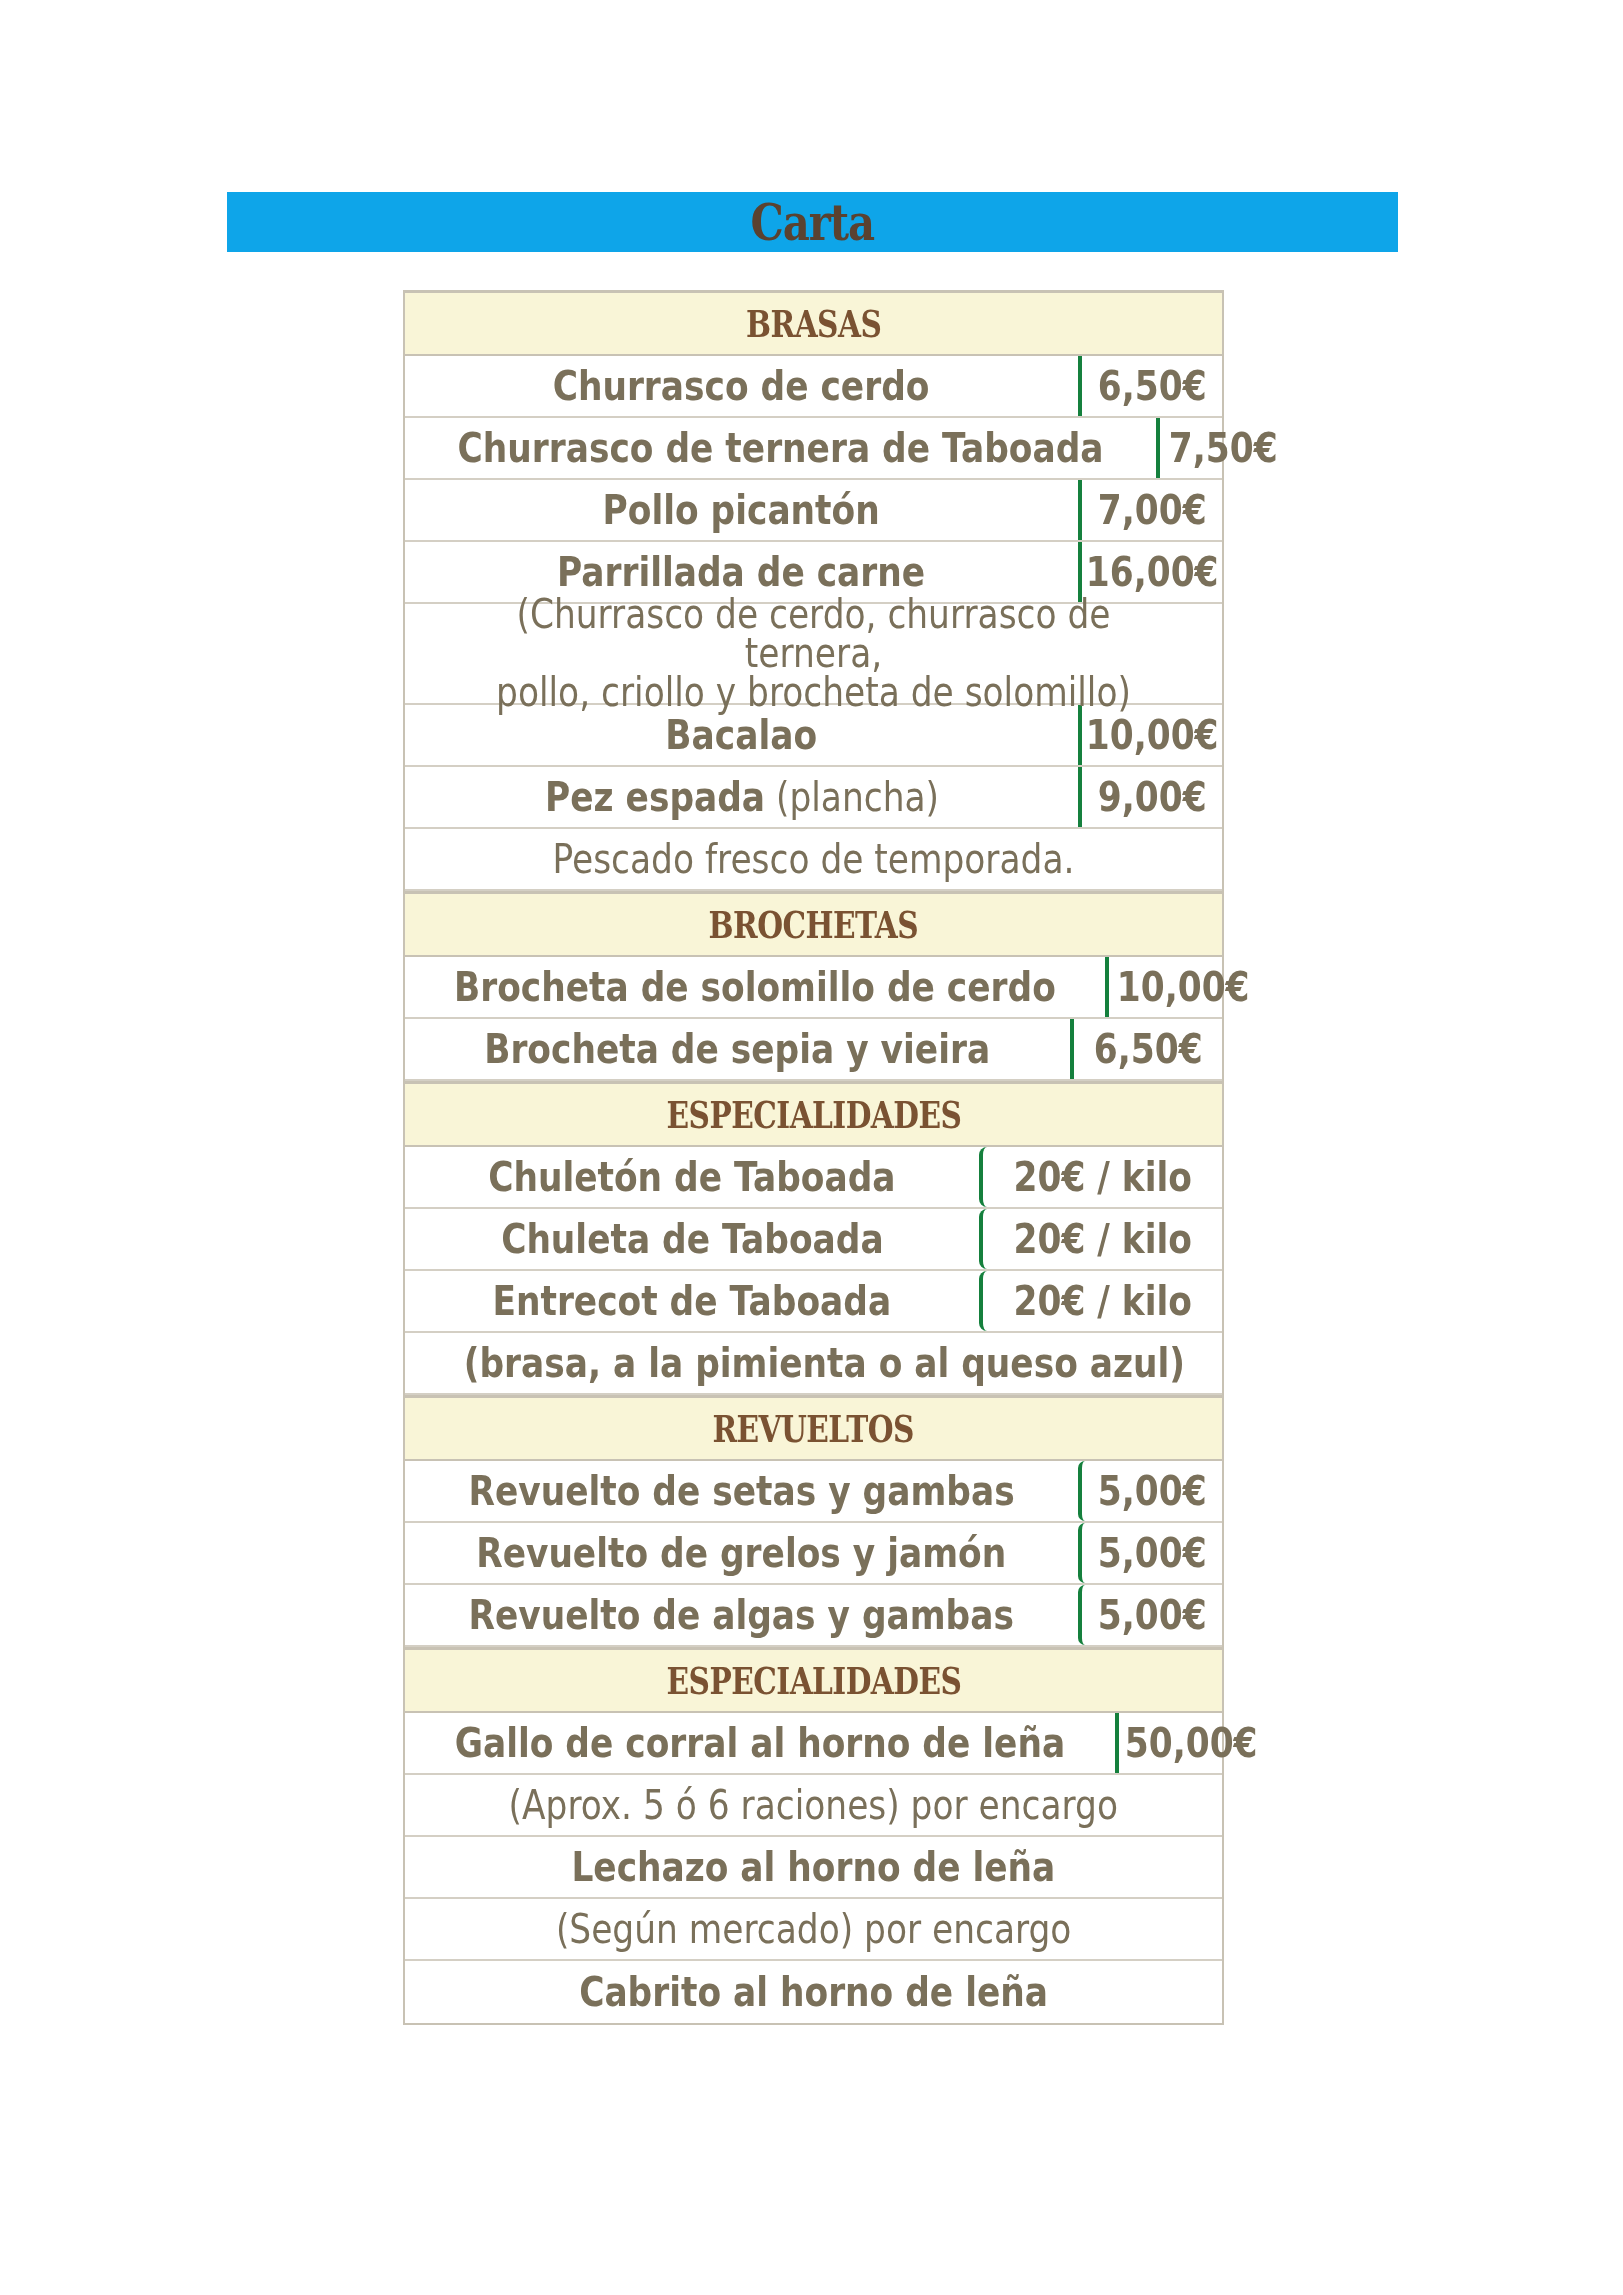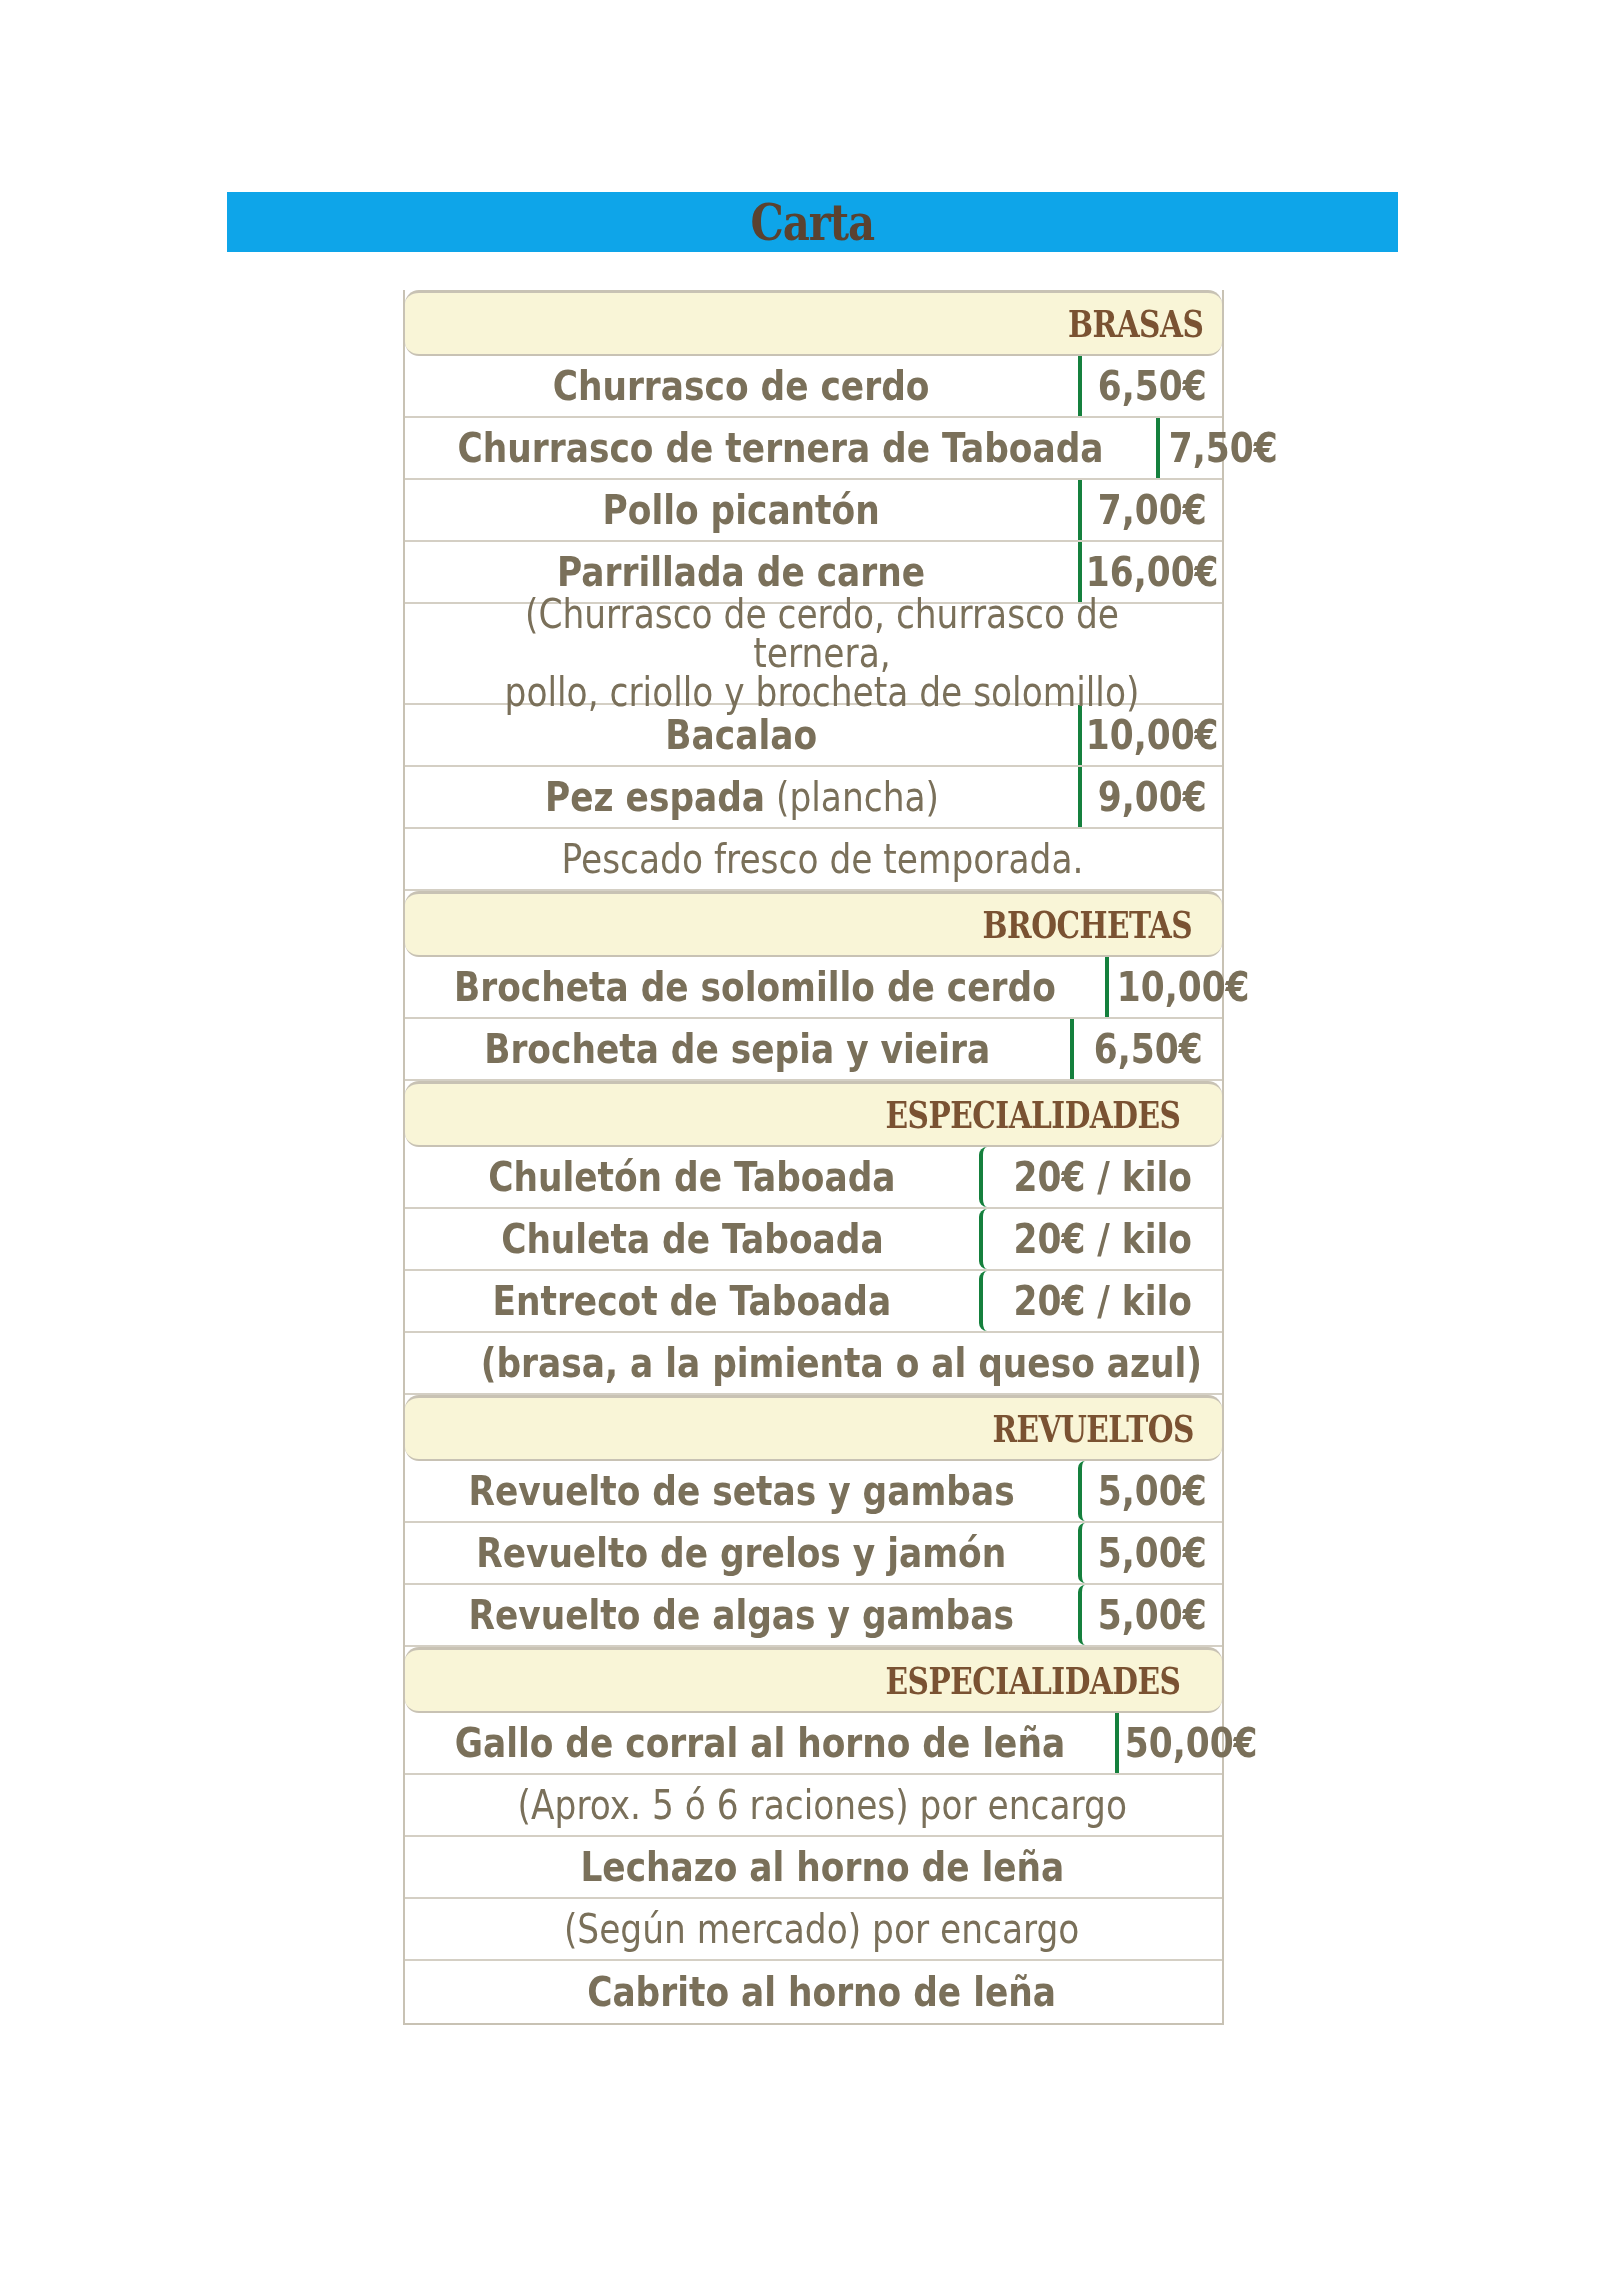--- a/index.html
+++ b/index.html
@@ -17,21 +17,21 @@
     transform: scaleX(0.82);
   }
   .menu {
     position: absolute; left: 403px; top: 290px; width: 821px;
     border-left: 2px solid #c8c2b4; border-right: 2px solid #c8c2b4;
     border-bottom: 2px solid #c8c2b4; box-sizing: border-box;
   }
   .section-head {
     height: 66px; background: #f9f5d7; border-top: 3.3px solid #c8c2b4;
     border-bottom: 2px solid #c8c2b4; box-sizing: border-box;
-    display: flex; align-items: center; justify-content: flex-end; border-radius: 14px;
+    display: flex; align-items: center; justify-content: center;
   }
   .section-head span {
     font-family: "DejaVu Serif", serif; font-weight: bold; font-size: 38px;
     color: #7a5232; display: inline-block; transform: scaleX(0.78); letter-spacing: -0.7px;
   }
   .row {
     display: flex; height: 62px; border-bottom: 2px solid #d4cfc4; box-sizing: border-box;
   }
   .row:last-child { border-bottom: none; }
   .cell {
@@ -41,21 +41,21 @@
   .cell .t { display: inline-block; transform: scaleX(0.86); }
   .name { font-weight: bold; flex: 1; }
   .price {
     border-left: 4px solid #15803d; box-sizing: border-box; font-weight: bold;
   }
   .w-brasas { width: 144px; }
   .w-broch { width: 152px; }
   .w-esp { width: 243px; border-radius: 8px; }
   .w-rev { width: 144px; border-radius: 7px; }
   .w-esp2 { width: 149px; }
-  .note { flex: 1; font-weight: normal; text-align: center; margin-left: 17px; }
+  .note { flex: 1; font-weight: normal; text-align: center; }
   .note.bold { font-weight: bold; }
   .row.tall { height: 101px; }
   .row.tall .cell { white-space: normal; line-height: 39px; }
   .light { font-weight: normal; }
 </style>
 </head>
 <body>
 
 <div class="title-band">
   <h1>Carta</h1>

